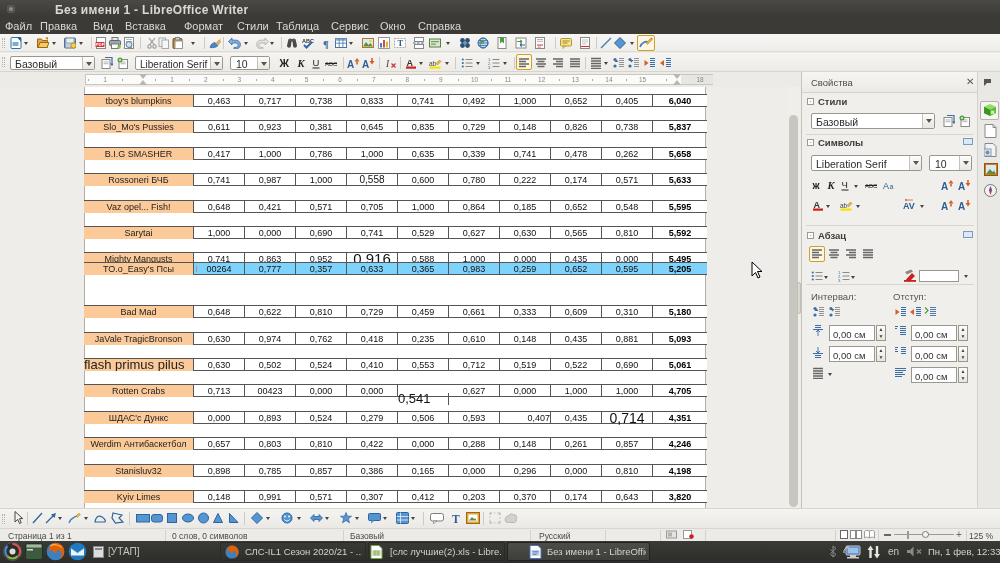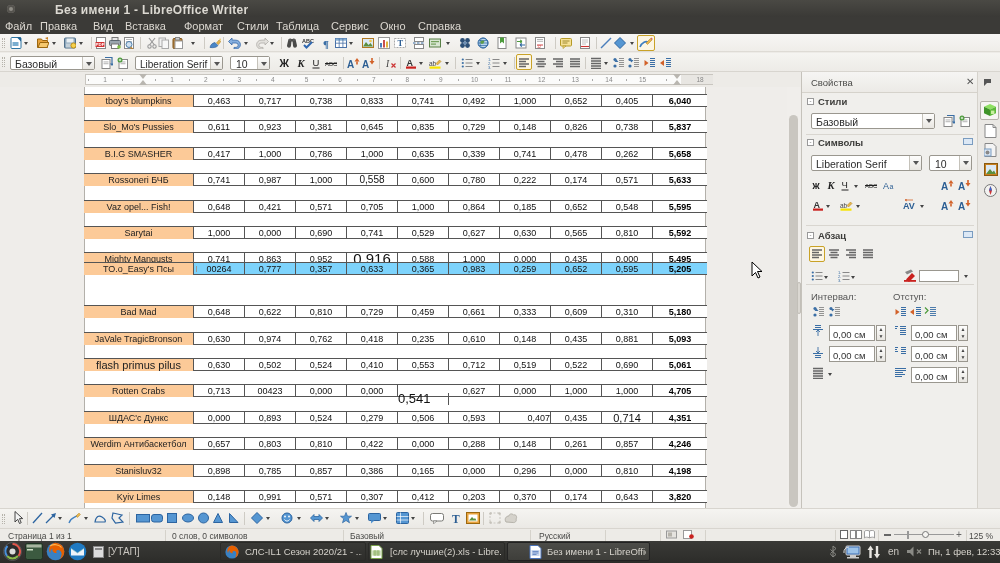--- a/index.html
+++ b/index.html
@@ -501,21 +501,21 @@
       <div class="abs" style="left:212px;top:0;width:51px;height:12px;border-right:1px solid #555;font-size:9px;color:#111;text-align:center;line-height:12px">0,762</div>
       <div class="abs" style="left:263px;top:0;width:51px;height:12px;border-right:1px solid #555;font-size:9px;color:#111;text-align:center;line-height:12px">0,418</div>
       <div class="abs" style="left:314px;top:0;width:51px;height:12px;border-right:1px solid #555;font-size:9px;color:#111;text-align:center;line-height:12px">0,235</div>
       <div class="abs" style="left:365px;top:0;width:51px;height:12px;border-right:1px solid #555;font-size:9px;color:#111;text-align:center;line-height:12px">0,610</div>
       <div class="abs" style="left:416px;top:0;width:51px;height:12px;border-right:1px solid #555;font-size:9px;color:#111;text-align:center;line-height:12px">0,148</div>
       <div class="abs" style="left:467px;top:0;width:51px;height:12px;border-right:1px solid #555;font-size:9px;color:#111;text-align:center;line-height:12px">0,435</div>
       <div class="abs" style="left:518px;top:0;width:51px;height:12px;border-right:1px solid #555;font-size:9px;color:#111;text-align:center;line-height:12px">0,881</div>
       <div class="abs" style="left:569px;top:0;width:54px;height:12px;font-size:9px;font-weight:bold;color:#000;text-align:center;line-height:12px">5,093</div>
     </div>
 <div class="abs" style="left:84px;top:271.0px;width:623px;height:13px;border-top:1px solid #555;border-bottom:1px solid #555;background:#fff">
-      <div class="abs" style="left:0;top:0;width:110px;height:12px;background:#fcca98;border-right:1px solid #555;font-size:11px;color:#222;text-align:center;line-height:12px;overflow:hidden">flash primus pilus</div>
+      <div class="abs" style="left:0;top:0;width:110px;height:12px;background:#fcca98;border-right:1px solid #555;font-size:13px;color:#222;line-height:12px;overflow:hidden">flash primus pilus</div>
       <div class="abs" style="left:110px;top:0;width:51px;height:12px;border-right:1px solid #555;font-size:9px;color:#111;text-align:center;line-height:12px">0,630</div>
       <div class="abs" style="left:161px;top:0;width:51px;height:12px;border-right:1px solid #555;font-size:9px;color:#111;text-align:center;line-height:12px">0,502</div>
       <div class="abs" style="left:212px;top:0;width:51px;height:12px;border-right:1px solid #555;font-size:9px;color:#111;text-align:center;line-height:12px">0,524</div>
       <div class="abs" style="left:263px;top:0;width:51px;height:12px;border-right:1px solid #555;font-size:9px;color:#111;text-align:center;line-height:12px">0,410</div>
       <div class="abs" style="left:314px;top:0;width:51px;height:12px;border-right:1px solid #555;font-size:9px;color:#111;text-align:center;line-height:12px">0,553</div>
       <div class="abs" style="left:365px;top:0;width:51px;height:12px;border-right:1px solid #555;font-size:9px;color:#111;text-align:center;line-height:12px">0,712</div>
       <div class="abs" style="left:416px;top:0;width:51px;height:12px;border-right:1px solid #555;font-size:9px;color:#111;text-align:center;line-height:12px">0,519</div>
       <div class="abs" style="left:467px;top:0;width:51px;height:12px;border-right:1px solid #555;font-size:9px;color:#111;text-align:center;line-height:12px">0,522</div>
       <div class="abs" style="left:518px;top:0;width:51px;height:12px;border-right:1px solid #555;font-size:9px;color:#111;text-align:center;line-height:12px">0,690</div>
       <div class="abs" style="left:569px;top:0;width:54px;height:12px;font-size:9px;font-weight:bold;color:#000;text-align:center;line-height:12px">5,061</div>
@@ -536,21 +536,21 @@
 <div class="abs" style="left:84px;top:323.8px;width:623px;height:13px;border-top:1px solid #555;border-bottom:1px solid #555;background:#fff">
       <div class="abs" style="left:0;top:0;width:110px;height:12px;background:#fcca98;border-right:1px solid #555;font-size:9px;color:#222;text-align:center;line-height:12px;overflow:hidden">ШДАС'с Дункс</div>
       <div class="abs" style="left:110px;top:0;width:51px;height:12px;border-right:1px solid #555;font-size:9px;color:#111;text-align:center;line-height:12px">0,000</div>
       <div class="abs" style="left:161px;top:0;width:51px;height:12px;border-right:1px solid #555;font-size:9px;color:#111;text-align:center;line-height:12px">0,893</div>
       <div class="abs" style="left:212px;top:0;width:51px;height:12px;border-right:1px solid #555;font-size:9px;color:#111;text-align:center;line-height:12px">0,524</div>
       <div class="abs" style="left:263px;top:0;width:51px;height:12px;border-right:1px solid #555;font-size:9px;color:#111;text-align:center;line-height:12px">0,279</div>
       <div class="abs" style="left:314px;top:0;width:51px;height:12px;border-right:1px solid #555;font-size:9px;color:#111;text-align:center;line-height:12px">0,506</div>
       <div class="abs" style="left:365px;top:0;width:51px;height:12px;border-right:1px solid #555;font-size:9px;color:#111;text-align:center;line-height:12px">0,593</div>
       <div class="abs" style="left:416px;top:0;width:51px;height:12px;border-right:1px solid #555;font-size:9px;color:#111;text-align:right;line-height:12px">0,407</div>
       <div class="abs" style="left:467px;top:0;width:51px;height:12px;border-right:1px solid #555;font-size:9px;color:#111;text-align:center;line-height:12px">0,435</div>
-      <div class="abs" style="left:518px;top:0;width:51px;height:12px;border-right:1px solid #555;font-size:11px;color:#111;text-align:center;line-height:12px">0,714</div>
+      <div class="abs" style="left:518px;top:0;width:51px;height:12px;border-right:1px solid #555;font-size:14px;color:#111;text-align:center;line-height:12px">0,714</div>
       <div class="abs" style="left:569px;top:0;width:54px;height:12px;font-size:9px;font-weight:bold;color:#000;text-align:center;line-height:12px">4,351</div>
     </div>
 <div class="abs" style="left:84px;top:350.2px;width:623px;height:13px;border-top:1px solid #555;border-bottom:1px solid #555;background:#fff">
       <div class="abs" style="left:0;top:0;width:110px;height:12px;background:#fcca98;border-right:1px solid #555;font-size:9px;color:#222;text-align:center;line-height:12px;overflow:hidden">Werdim Антибаскетбол</div>
       <div class="abs" style="left:110px;top:0;width:51px;height:12px;border-right:1px solid #555;font-size:9px;color:#111;text-align:center;line-height:12px">0,657</div>
       <div class="abs" style="left:161px;top:0;width:51px;height:12px;border-right:1px solid #555;font-size:9px;color:#111;text-align:center;line-height:12px">0,803</div>
       <div class="abs" style="left:212px;top:0;width:51px;height:12px;border-right:1px solid #555;font-size:9px;color:#111;text-align:center;line-height:12px">0,810</div>
       <div class="abs" style="left:263px;top:0;width:51px;height:12px;border-right:1px solid #555;font-size:9px;color:#111;text-align:center;line-height:12px">0,422</div>
       <div class="abs" style="left:314px;top:0;width:51px;height:12px;border-right:1px solid #555;font-size:9px;color:#111;text-align:center;line-height:12px">0,000</div>
       <div class="abs" style="left:365px;top:0;width:51px;height:12px;border-right:1px solid #555;font-size:9px;color:#111;text-align:center;line-height:12px">0,288</div>

